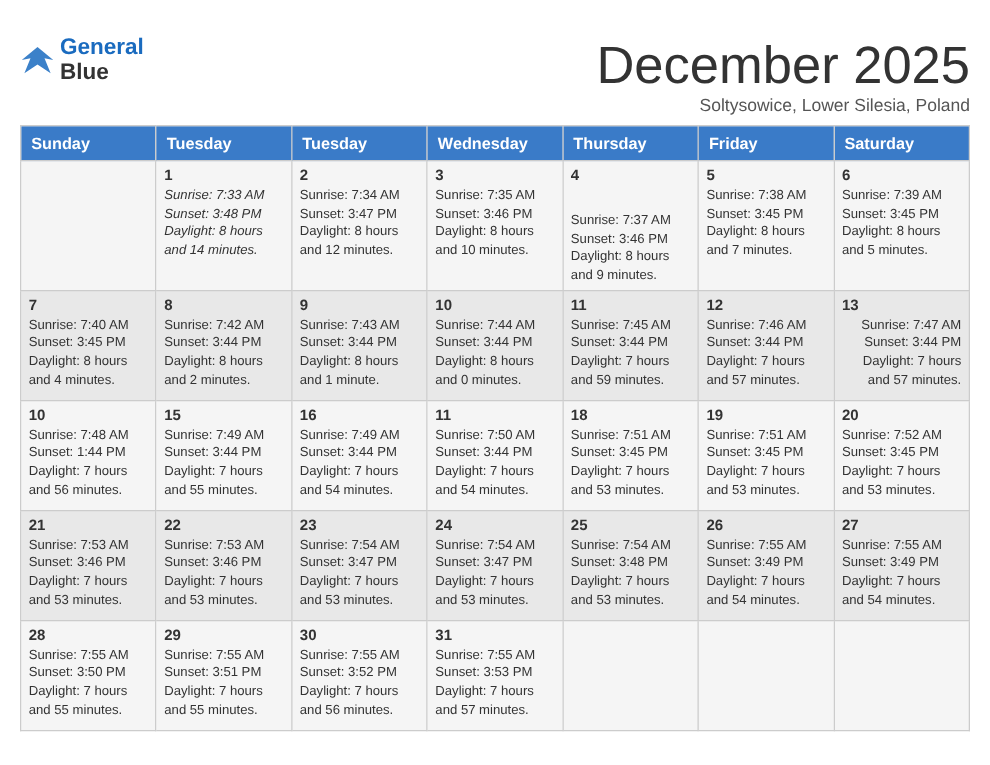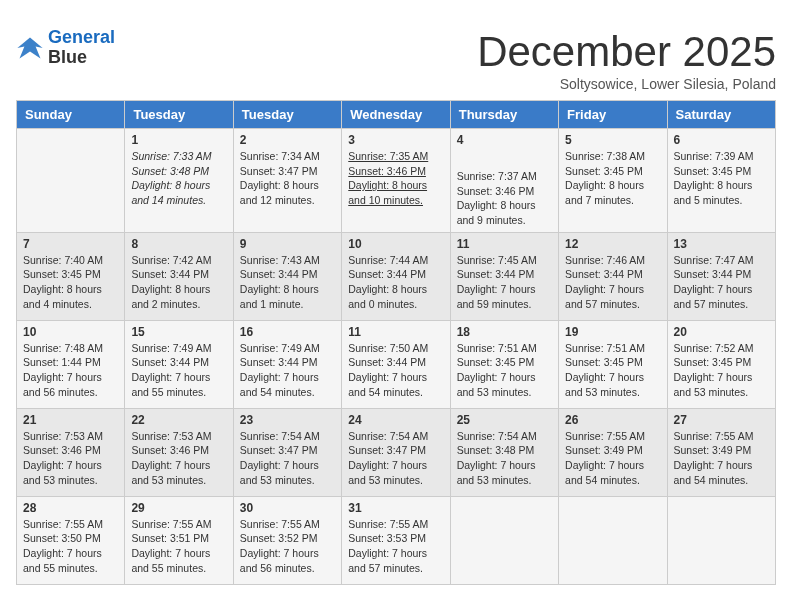--- a/index.html
+++ b/index.html
@@ -130,21 +130,21 @@
         </td>
         <td>
           <span class="day-number">2</span>
           <div class="cell-content" style="white-space: pre-line;">Sunrise: 7:34 AM
 Sunset: 3:47 PM
 Daylight: 8 hours
 and 12 minutes.</div>
         </td>
         <td>
           <span class="day-number">3</span>
-          <div class="cell-content" style="white-space: pre-line; text-decoration: underline;">Sunrise: 7:35 AM
+          <div class="cell-content" style="white-space: pre-line;">Sunrise: 7:35 AM
 Sunset: 3:46 PM
 Daylight: 8 hours
 and 10 minutes.</div>
         </td>
         <td>
           <span class="day-number">4</span>
           <div class="cell-content" style="white-space: pre-line; margin-top: 22px;">Sunrise: 7:37 AM
 Sunset: 3:46 PM
 Daylight: 8 hours
 and 9 minutes.</div>
@@ -202,21 +202,21 @@
         </td>
         <td>
           <span class="day-number">12</span>
           <div class="cell-content" style="white-space: pre-line;">Sunrise: 7:46 AM
 Sunset: 3:44 PM
 Daylight: 7 hours
 and 57 minutes.</div>
         </td>
         <td>
           <span class="day-number">13</span>
-          <div class="cell-content" style="white-space: pre-line;">Sunrise: 7:47 AM
+          <div class="cell-content" style="white-space: pre-line; text-align: right;">Sunrise: 7:47 AM
 Sunset: 3:44 PM
 Daylight: 7 hours
 and 57 minutes.</div>
         </td>
       </tr>
       <tr>
         <td>
           <span class="day-number">10</span>
           <div class="cell-content" style="white-space: pre-line;">Sunrise: 7:48 AM
 Sunset: 1:44 PM

